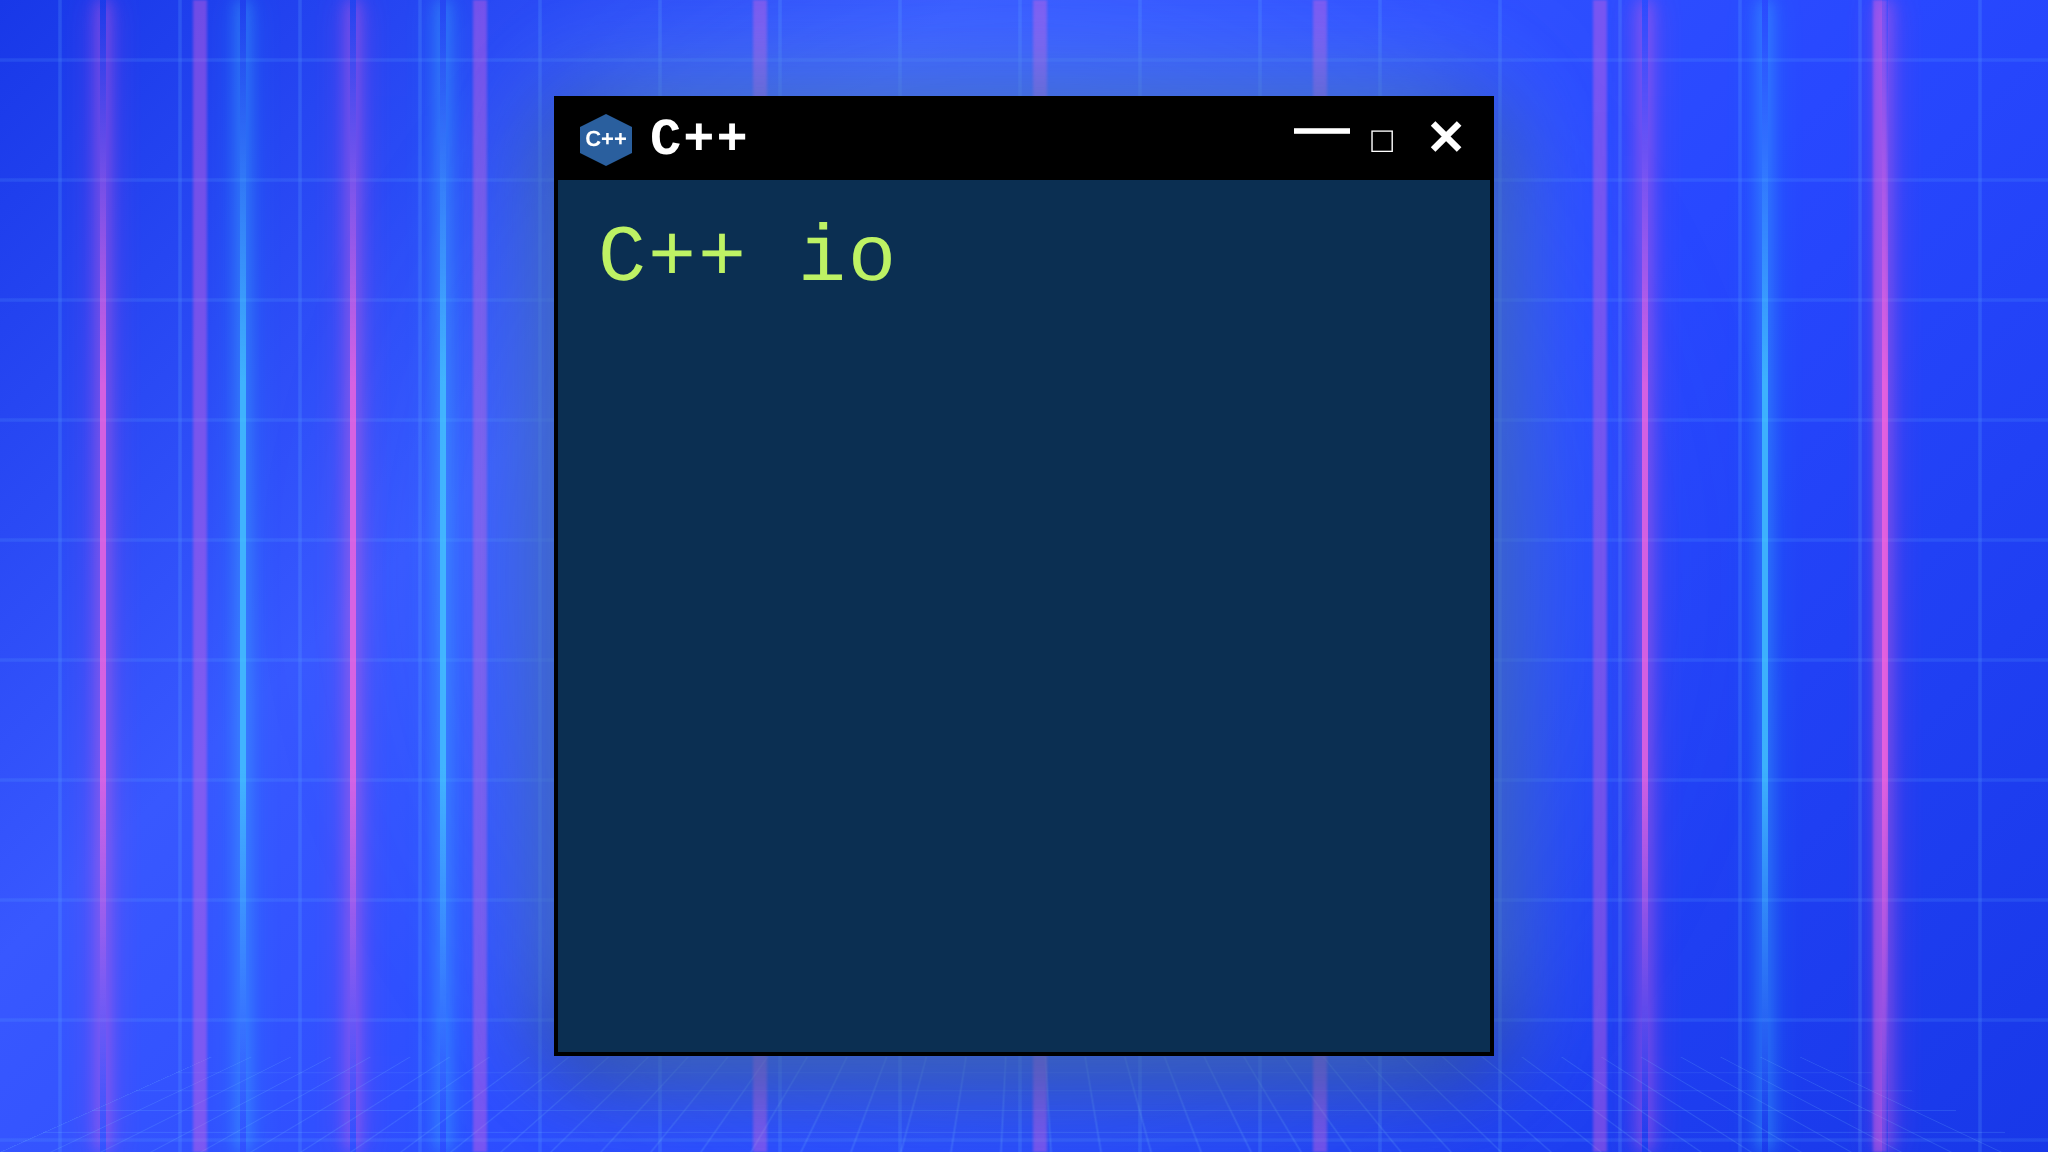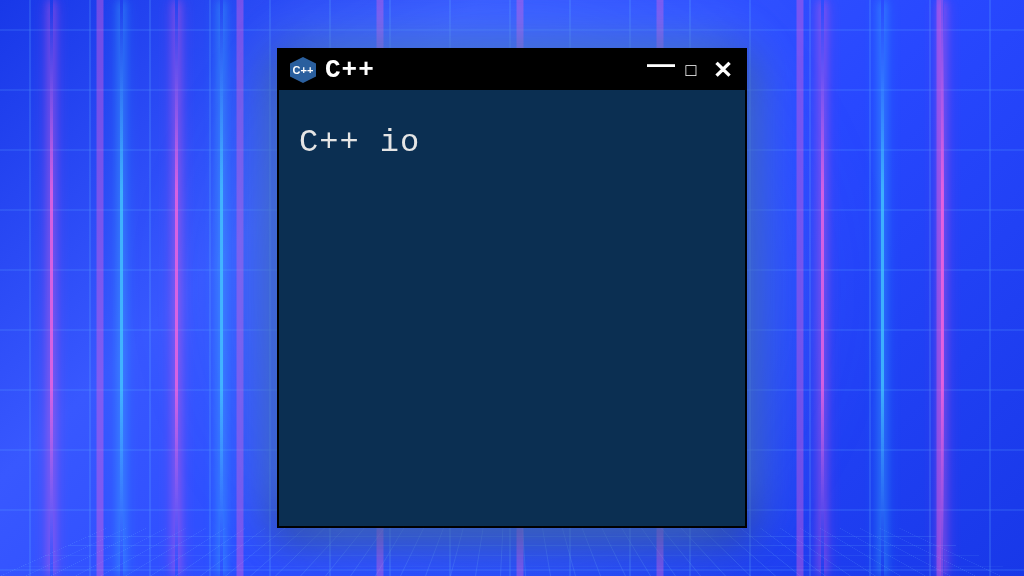--- a/index.html
+++ b/index.html
@@ -151,23 +151,23 @@
       text-align: center;
       font-family: Arial, sans-serif;
     }
     
     .ctrl.min { font-size: 28px; position: relative; top: -6px; }
     .ctrl.max { font-size: 18px; }
     .ctrl.close { font-size: 24px; }
     
     .terminal-body {
       flex: 1;
-      padding: 34px 20px;
-      color: #e5e5e5;
-      font-size: 32px;
+      padding: 18px 20px;
+      color: #bef264;
+      font-size: 40px;
       letter-spacing: 1px;
       font-family: 'Consolas', 'Menlo', 'Courier New', monospace;
     }
     
     .grid-bottom {
       position: absolute;
       bottom: 0;
       left: 0;
       right: 0;
       height: 120px;

